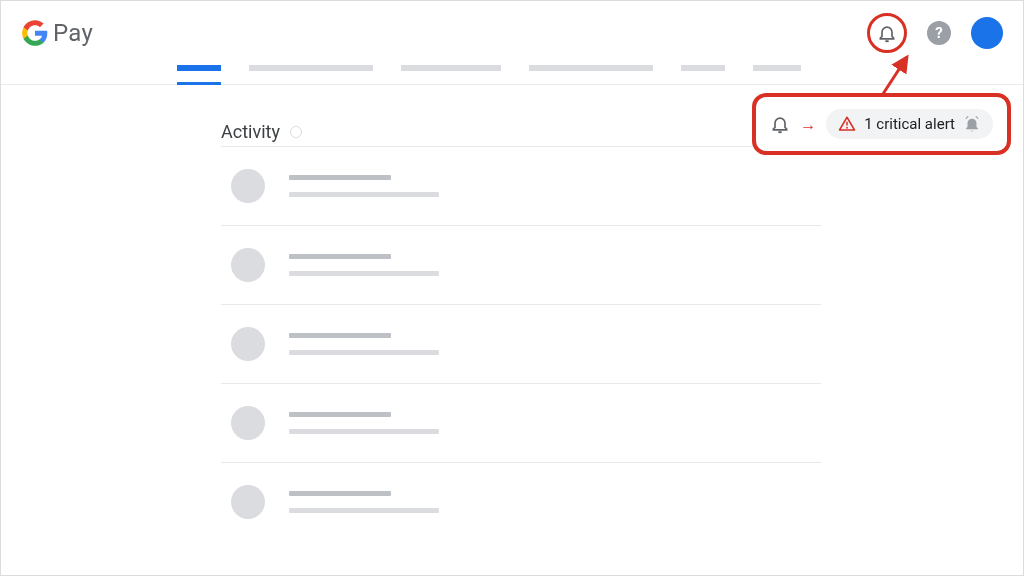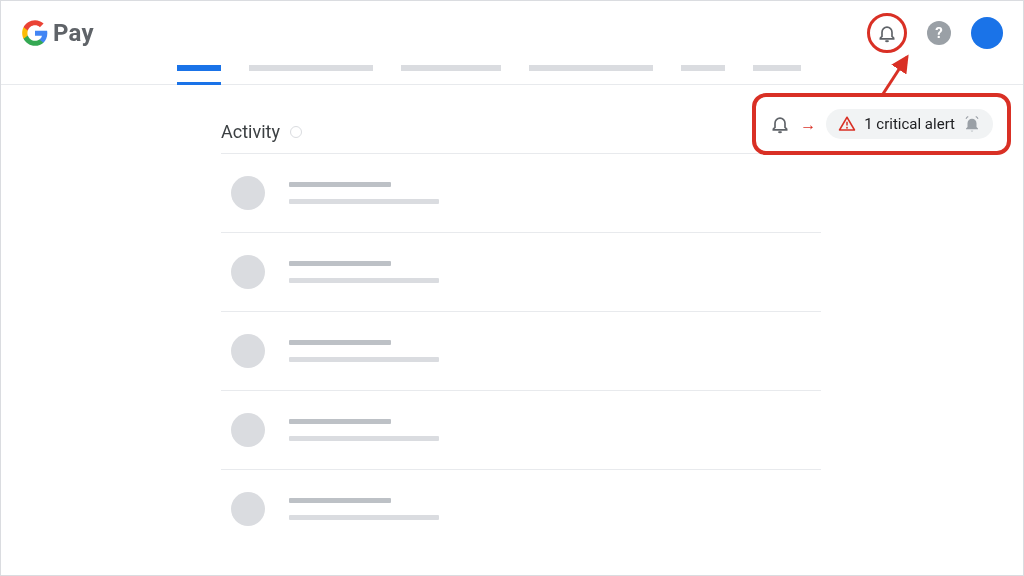--- a/index.html
+++ b/index.html
@@ -33,21 +33,21 @@
       gap: 4px;
     }
     
     .g-logo {
       width: 28px;
       height: 28px;
     }
     
     .pay-text {
       font-size: 24px;
-      font-weight: 700;
+      font-weight: 400;
       color: #5f6368;
       letter-spacing: 0.25px;
     }
     
     .header-actions {
       margin-left: auto;
       display: flex;
       align-items: center;
       gap: 12px;
     }
@@ -123,21 +123,21 @@
     
     .content {
       padding: 36px 0 0 216px;
       width: 820px;
     }
     
     .page-title-row {
       display: flex;
       align-items: center;
       gap: 10px;
-      padding-bottom: 11px;
+      padding-bottom: 4px;
       border-bottom: 1px solid #e8eaed;
       margin-left: 4px;
       width: 600px;
     }
     
     .page-title {
       font-size: 18px;
       color: #3c4043;
       font-weight: 400;
     }

